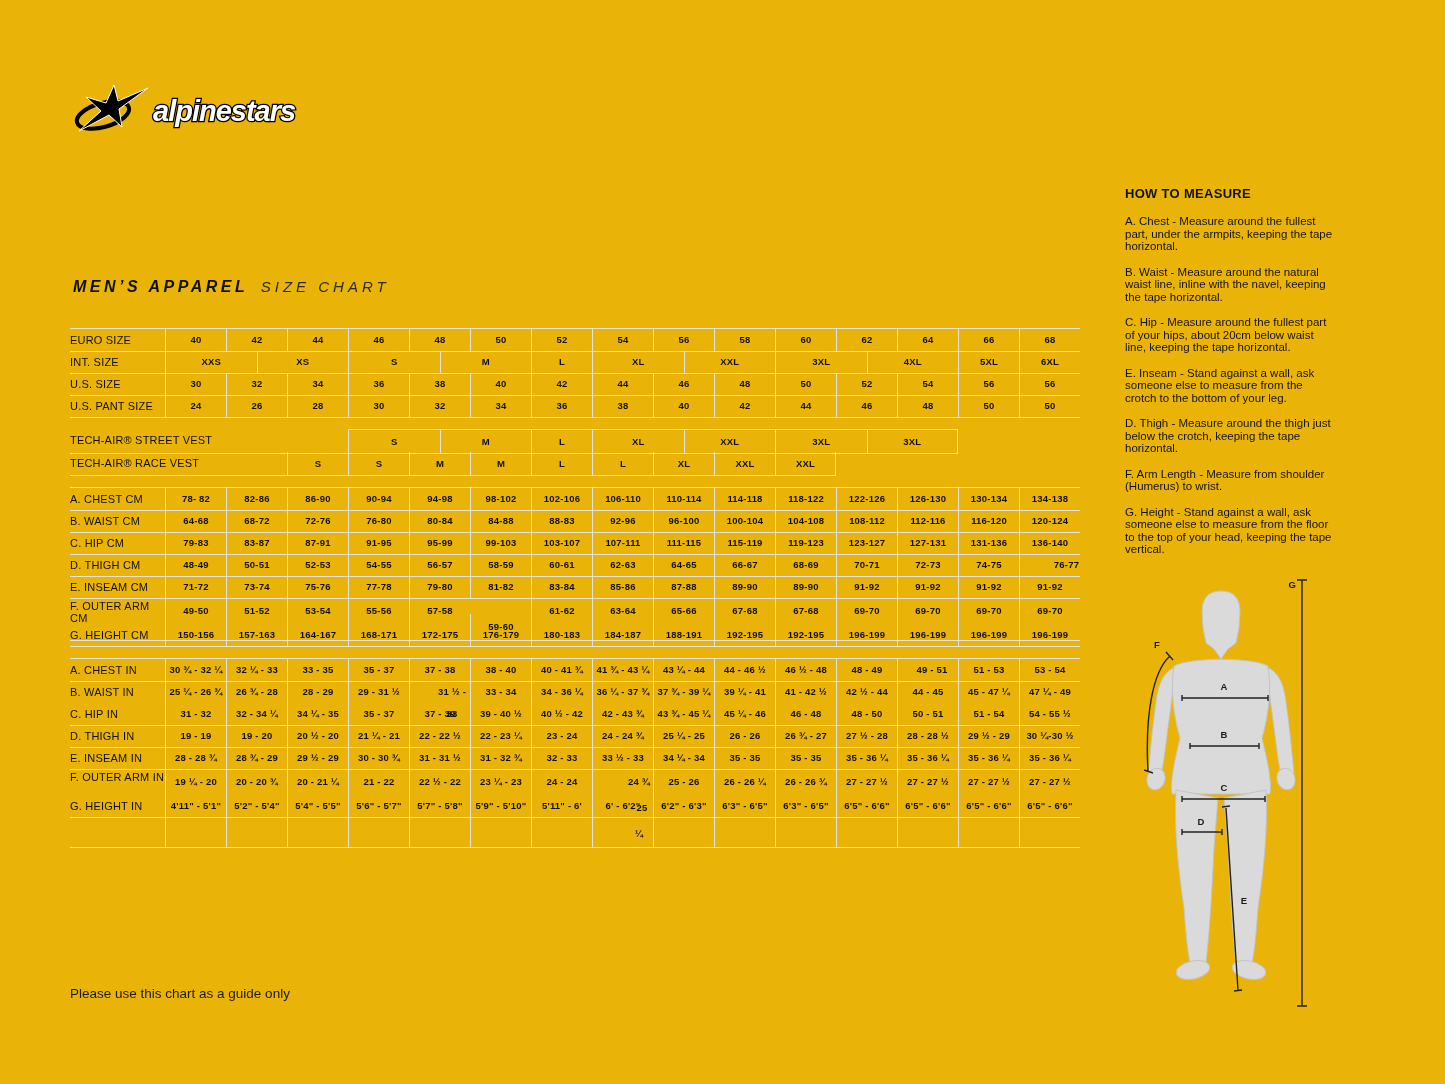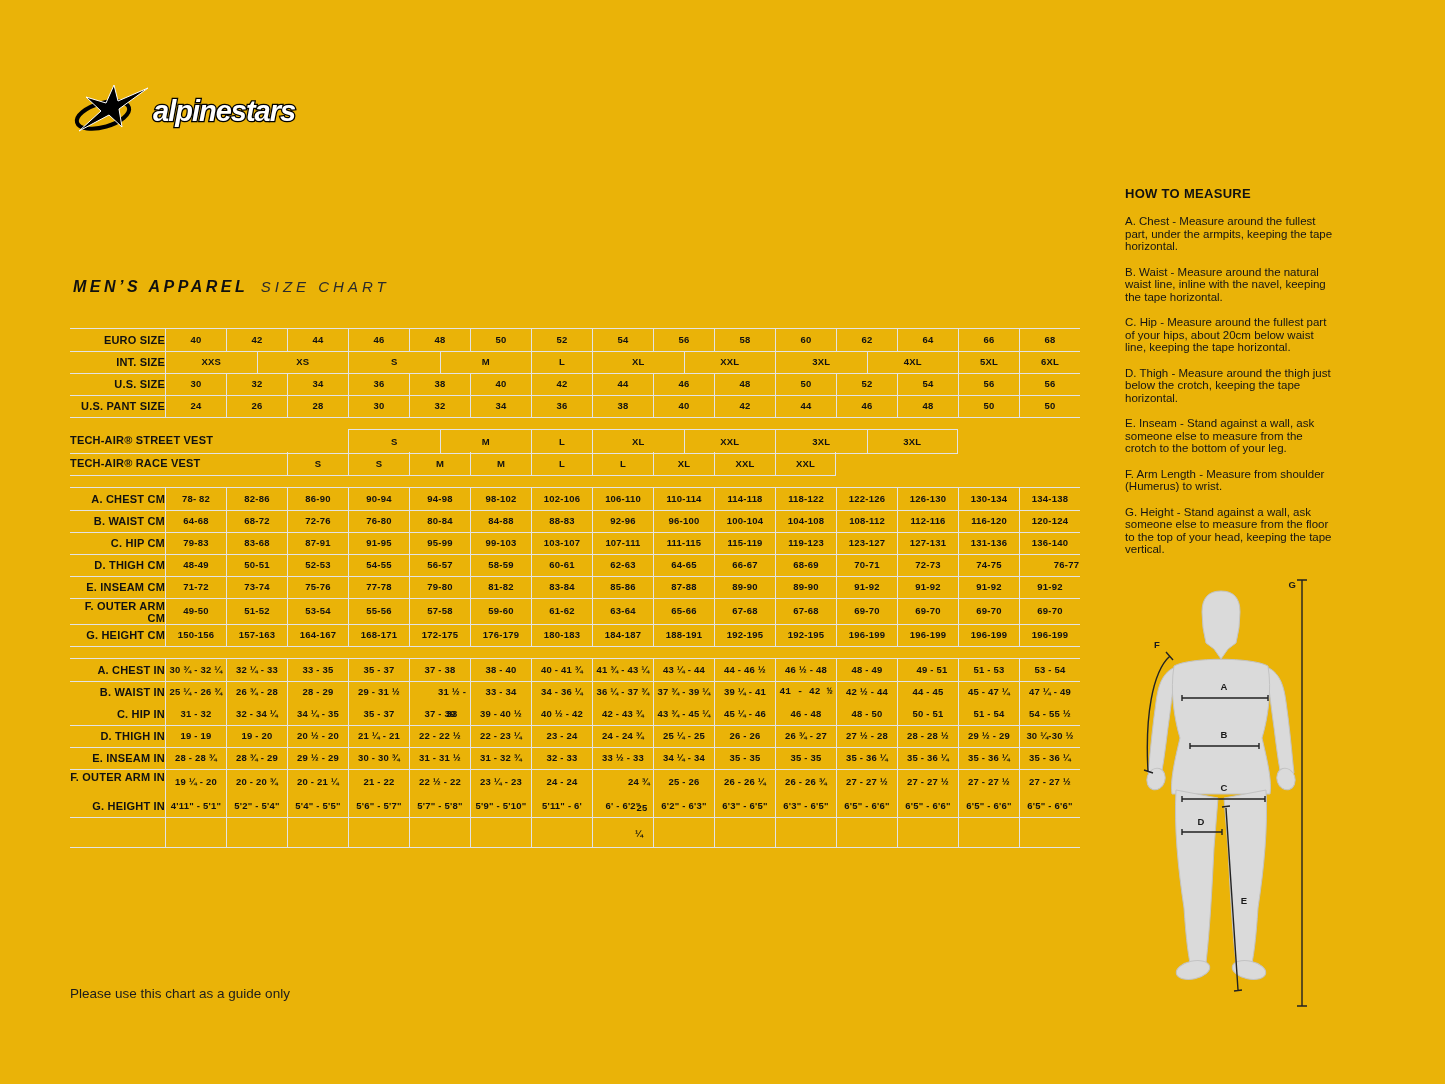--- a/index.html
+++ b/index.html
@@ -19,21 +19,21 @@
   #page-title{position:absolute;left:73px;top:278px;font-style:italic;white-space:nowrap;}
   #page-title .t-main{font-weight:bold;font-size:16px;letter-spacing:3.5px;color:#101010;}
   #page-title .t-sub{font-weight:normal;font-size:15px;letter-spacing:4px;color:#2b2b2b;margin-left:8px;}
 
   
   .size-table{position:absolute;left:70px;width:1010px;}
   .size-table.topbar{border-top:1px solid var(--bd);}
   .trow{display:grid;grid-template-columns:95px repeat(30,30.5px);height:22px;}
   .trow.v{height:23px;}
   .trow.tall{height:26px;}
-  .tlabel{font-weight:bold;font-size:11px;letter-spacing:0.2px;line-height:22px;white-space:nowrap;overflow:visible;border-bottom:1px solid var(--bd);text-align:right;}
+  .tlabel{font-weight:normal;font-size:11px;letter-spacing:0.2px;line-height:22px;white-space:nowrap;overflow:visible;border-bottom:1px solid var(--bd);}
   .trow.v .tlabel{line-height:23px;}
   .trow.tall .tlabel{line-height:12px;white-space:normal;padding-top:2px;}
   .tcell{font-weight:bold;font-size:9.5px;letter-spacing:0.2px;text-align:center;line-height:22px;
          border-left:1px solid var(--bd);border-bottom:1px solid var(--bd);}
   .trow.v .tcell{line-height:23px;}
   .trow.tall .tcell{line-height:26px;}
   .tcell.gapline{border-left:none;}
   .tcell.none{border:none;}
   .tcell.topline{border-top:1px solid var(--bd);}
   .tcell.rend{border-right:1px solid var(--bd);}
@@ -198,21 +198,21 @@
         <div class="tcell" style="grid-column: span 2;">100-104</div>
         <div class="tcell" style="grid-column: span 2;">104-108</div>
         <div class="tcell" style="grid-column: span 2;">108-112</div>
         <div class="tcell" style="grid-column: span 2;">112-116</div>
         <div class="tcell" style="grid-column: span 2;">116-120</div>
         <div class="tcell" style="grid-column: span 2;">120-124</div>
       </div>
       <div class="trow">
         <div class="tlabel">C. HIP CM</div>
         <div class="tcell" style="grid-column: span 2;">79-83</div>
-        <div class="tcell" style="grid-column: span 2;">83-68</div>
+        <div class="tcell" style="grid-column: span 2;">83-87</div>
         <div class="tcell" style="grid-column: span 2;">87-91</div>
         <div class="tcell" style="grid-column: span 2;">91-95</div>
         <div class="tcell" style="grid-column: span 2;">95-99</div>
         <div class="tcell" style="grid-column: span 2;">99-103</div>
         <div class="tcell" style="grid-column: span 2;">103-107</div>
         <div class="tcell" style="grid-column: span 2;">107-111</div>
         <div class="tcell" style="grid-column: span 2;">111-115</div>
         <div class="tcell" style="grid-column: span 2;">115-119</div>
         <div class="tcell" style="grid-column: span 2;">119-123</div>
         <div class="tcell" style="grid-column: span 2;">123-127</div>
@@ -256,21 +256,21 @@
         <div class="tcell" style="grid-column: span 2;">91-92</div>
         <div class="tcell" style="grid-column: span 2;">91-92</div>
       </div>
       <div class="trow tall">
         <div class="tlabel">F. OUTER ARM CM</div>
         <div class="tcell" style="grid-column: span 2;">49-50</div>
         <div class="tcell" style="grid-column: span 2;">51-52</div>
         <div class="tcell" style="grid-column: span 2;">53-54</div>
         <div class="tcell" style="grid-column: span 2;">55-56</div>
         <div class="tcell" style="grid-column: span 2;">57-58</div>
-        <div class="tcell" style="grid-column: span 2;">59-60</div>
+        <div class="tcell" style="grid-column: span 2; margin-top: 16px;">59-60</div>
         <div class="tcell" style="grid-column: span 2;">61-62</div>
         <div class="tcell" style="grid-column: span 2;">63-64</div>
         <div class="tcell" style="grid-column: span 2;">65-66</div>
         <div class="tcell" style="grid-column: span 2;">67-68</div>
         <div class="tcell" style="grid-column: span 2;">67-68</div>
         <div class="tcell" style="grid-column: span 2;">69-70</div>
         <div class="tcell" style="grid-column: span 2;">69-70</div>
         <div class="tcell" style="grid-column: span 2;">69-70</div>
         <div class="tcell" style="grid-column: span 2;">69-70</div>
       </div>
@@ -318,21 +318,21 @@
         <div class="tcell" style="grid-column: span 2;">25 ¼ - 26 ¾</div>
         <div class="tcell" style="grid-column: span 2;">26 ¾ - 28</div>
         <div class="tcell" style="grid-column: span 2;">28 - 29</div>
         <div class="tcell" style="grid-column: span 2;">29 - 31 ½</div>
         <div class="tcell" style="grid-column: span 2; padding-left: 24px;">31 ½ - 33</div>
         <div class="tcell" style="grid-column: span 2;">33 - 34</div>
         <div class="tcell" style="grid-column: span 2;">34 - 36 ¼</div>
         <div class="tcell" style="grid-column: span 2;">36 ¼ - 37 ¾</div>
         <div class="tcell" style="grid-column: span 2;">37 ¾ - 39 ¼</div>
         <div class="tcell" style="grid-column: span 2;">39 ¼ - 41</div>
-        <div class="tcell" style="grid-column: span 2; font-family: Liberation Mono, monospace;">41 - 42 ½</div>
+        <div class="tcell" style="grid-column: span 2;">41 - 42 ½</div>
         <div class="tcell" style="grid-column: span 2;">42 ½ - 44</div>
         <div class="tcell" style="grid-column: span 2;">44 - 45</div>
         <div class="tcell" style="grid-column: span 2;">45 - 47 ¼</div>
         <div class="tcell" style="grid-column: span 2;">47 ¼ - 49</div>
       </div>
       <div class="trow">
         <div class="tlabel">C. HIP IN</div>
         <div class="tcell" style="grid-column: span 2;">31 - 32</div>
         <div class="tcell" style="grid-column: span 2;">32 - 34 ¼</div>
         <div class="tcell" style="grid-column: span 2;">34 ¼ - 35</div>
@@ -421,22 +421,22 @@
         <div class="tcell" style="grid-column: span 2;">6'5" - 6'6"</div>
         <div class="tcell" style="grid-column: span 2;">6'5" - 6'6"</div>
       </div>
     </div>
 
   <div id="how-to">
     <h3>HOW TO MEASURE</h3>
     <p>A. Chest - Measure around the fullest part, under the armpits, keeping the tape horizontal.</p>
     <p>B. Waist - Measure around the natural waist line, inline with the navel, keeping the tape horizontal.</p>
     <p>C. Hip - Measure around the fullest part of your hips, about 20cm below waist line, keeping the tape horizontal.</p>
+    <p>E. Inseam - Stand against a wall, ask someone else to measure from the crotch to the bottom of your leg.</p>
     <p>D. Thigh - Measure around the thigh just below the crotch, keeping the tape horizontal.</p>
-    <p>E. Inseam - Stand against a wall, ask someone else to measure from the crotch to the bottom of your leg.</p>
     <p>F. Arm Length - Measure from shoulder (Humerus) to wrist.</p>
     <p>G. Height - Stand against a wall, ask someone else to measure from the floor to the top of your head, keeping the tape vertical.</p>
   </div>
 
   <svg id="figure" width="300" height="460" viewBox="0 0 300 460">
     <g fill="#dadada" stroke="#c3c3c3" stroke-width="1">
 
       <path d="M66 75 Q62 60 62 44 Q62 23 81 23 Q100 23 100 44 Q100 60 96 75 L88 81 L81 91 L74 81 Z"></path>
 
       <path d="M33 100 C22 106 18 118 16 134 C13 155 11 175 9 196 L8 205 L21 208 C25 188 27 165 30 145 C32 130 33 115 37 105 Z"></path>

